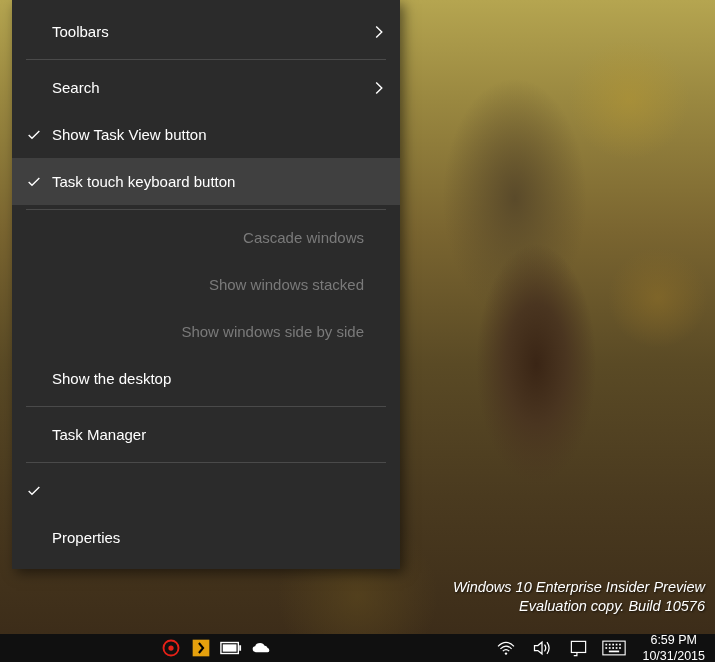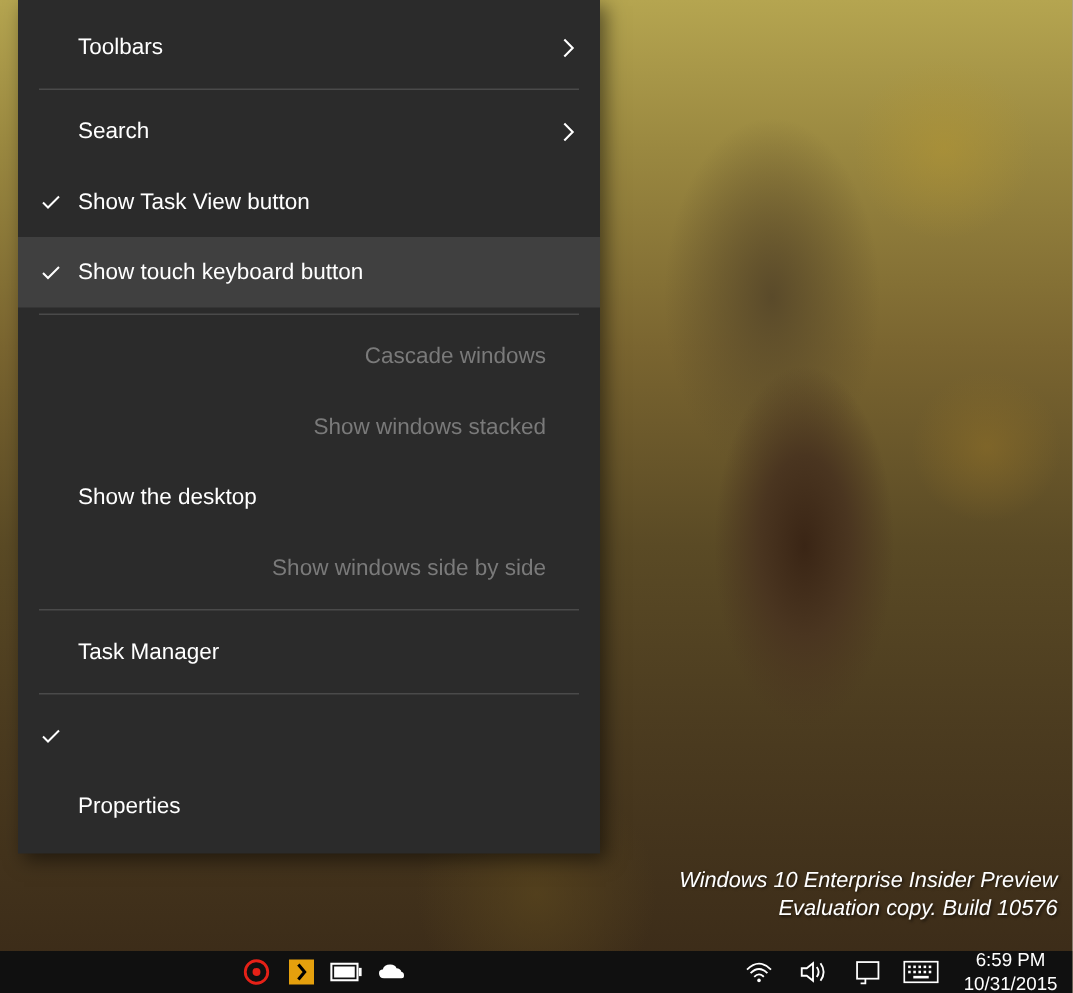--- a/index.html
+++ b/index.html
@@ -162,42 +162,42 @@
       </span>
       <span class="menu-label">Show Task View button</span>
       <span class="menu-arrow"></span>
     </div>
     <div class="menu-item highlighted">
       <span class="menu-check">
         <svg width="16" height="16" viewBox="0 0 24 24">
           <path d="M4 12 L9 17 L20 6" fill="none" stroke="#fff" stroke-width="2"></path>
         </svg>
       </span>
-      <span class="menu-label">Show touch keyboard button</span>
+      <span class="menu-label">Task touch keyboard button</span>
       <span class="menu-arrow"></span>
     </div>
     <div class="separator"></div>
     <div class="menu-item disabled">
       <span class="menu-check"></span>
       <span class="menu-label">Cascade windows</span>
       <span class="menu-arrow"></span>
     </div>
     <div class="menu-item disabled">
       <span class="menu-check"></span>
       <span class="menu-label">Show windows stacked</span>
       <span class="menu-arrow"></span>
     </div>
+    <div class="menu-item disabled">
+      <span class="menu-check"></span>
+      <span class="menu-label">Show windows side by side</span>
+      <span class="menu-arrow"></span>
+    </div>
     <div class="menu-item">
       <span class="menu-check"></span>
       <span class="menu-label">Show the desktop</span>
-      <span class="menu-arrow"></span>
-    </div>
-    <div class="menu-item disabled">
-      <span class="menu-check"></span>
-      <span class="menu-label">Show windows side by side</span>
       <span class="menu-arrow"></span>
     </div>
     <div class="separator"></div>
     <div class="menu-item">
       <span class="menu-check"></span>
       <span class="menu-label">Task Manager</span>
       <span class="menu-arrow"></span>
     </div>
     <div class="separator"></div>
     <div class="menu-item">

